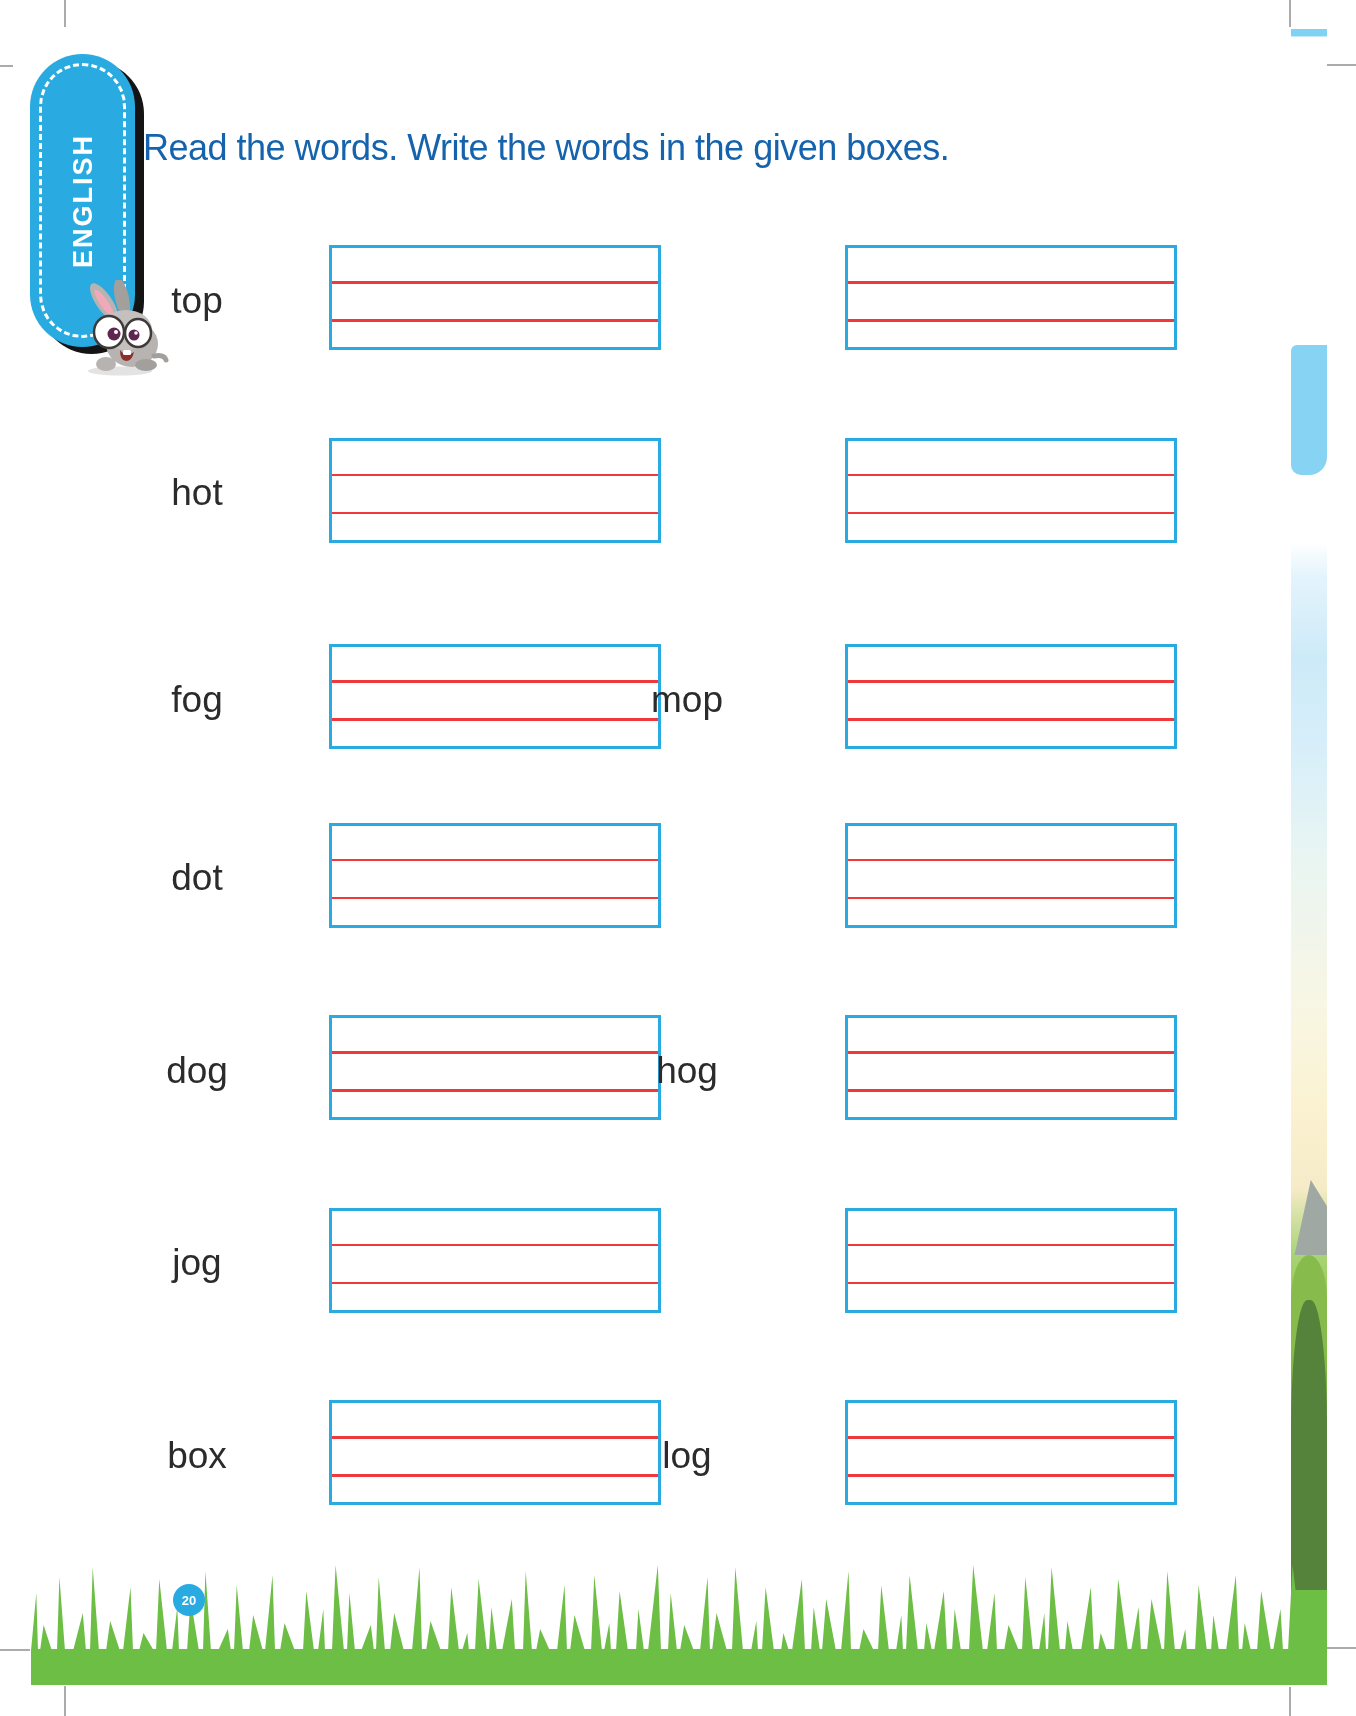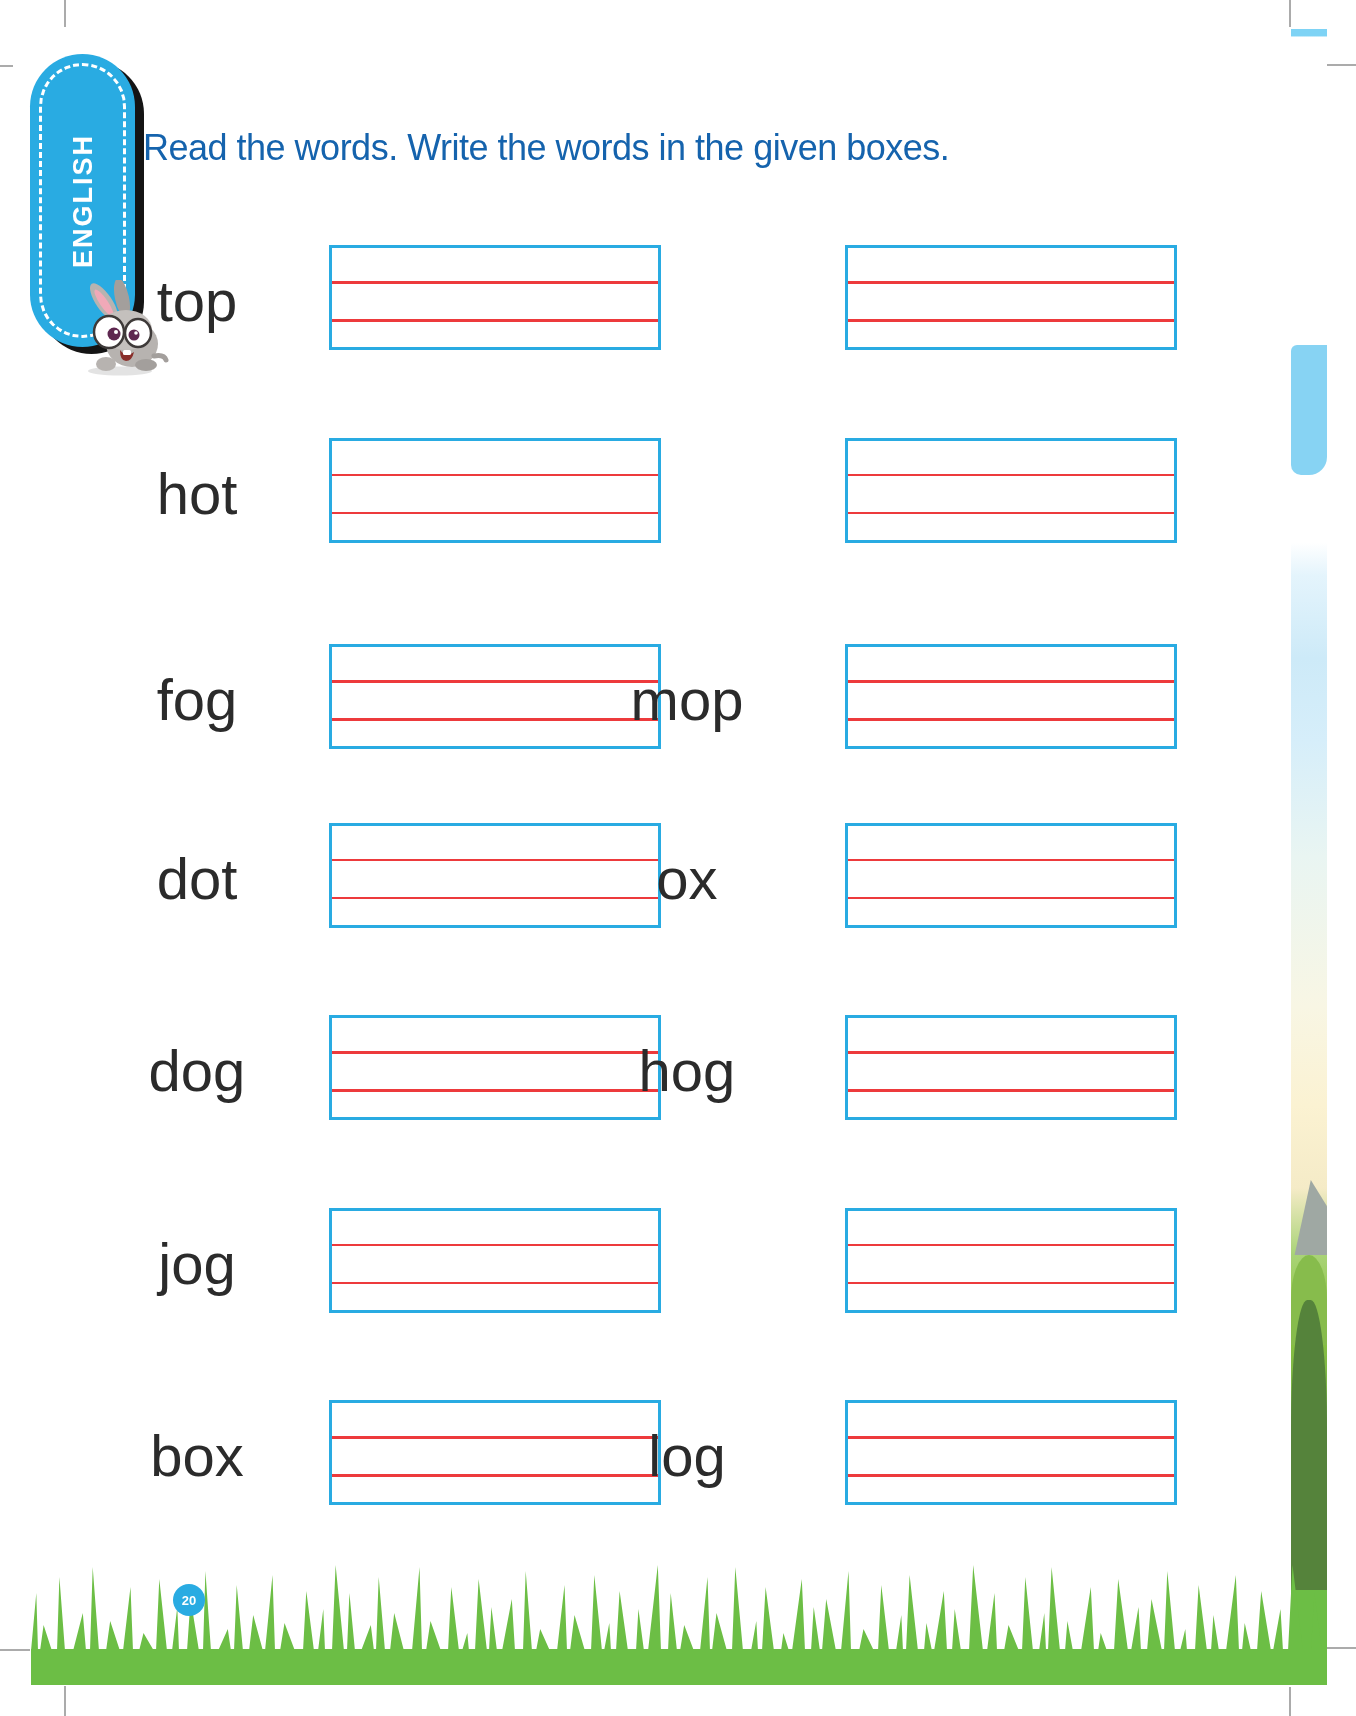--- a/index.html
+++ b/index.html
@@ -37,21 +37,21 @@
   .title{
     position:absolute;left:143px;top:127px;width:1010px;
     color:var(--title);font-size:36px;font-weight:normal;letter-spacing:-0.5px;
     white-space:nowrap;
   }
   
   .row{position:absolute;left:0;width:100%;height:105px;}
   .word{
     position:absolute;top:0;height:105px;width:172px;
     display:flex;align-items:center;justify-content:center;
-    font-size:58px;color:var(--ink);padding-top:6px;
+    font-size:37px;color:var(--ink);padding-top:6px;
     font-family:"Liberation Sans","DejaVu Sans",sans-serif;
   }
   .word.left{left:111px;}
   .word.right{left:601px;}
   .wbox{
     position:absolute;top:0;width:332px;height:105px;
     border:3px solid var(--accent);background:#fff;
   }
   .wbox.b1{left:329px;}
   .wbox.b2{left:845px;}
@@ -181,21 +181,20 @@
         <div class="guide g1"></div>
         <div class="guide g2"></div>
       </div>
     </div>
       <div class="row" style="top: 822.5px;">
       <div class="word left">dot</div>
       <div class="wbox b1">
         <div class="guide g1"></div>
         <div class="guide g2"></div>
       </div>
-      <div class="word right">ox</div>
       <div class="wbox b2">
         <div class="guide g1"></div>
         <div class="guide g2"></div>
       </div>
     </div>
       <div class="row" style="top: 1015px;">
       <div class="word left">dog</div>
       <div class="wbox b1">
         <div class="guide g1"></div>
         <div class="guide g2"></div>

